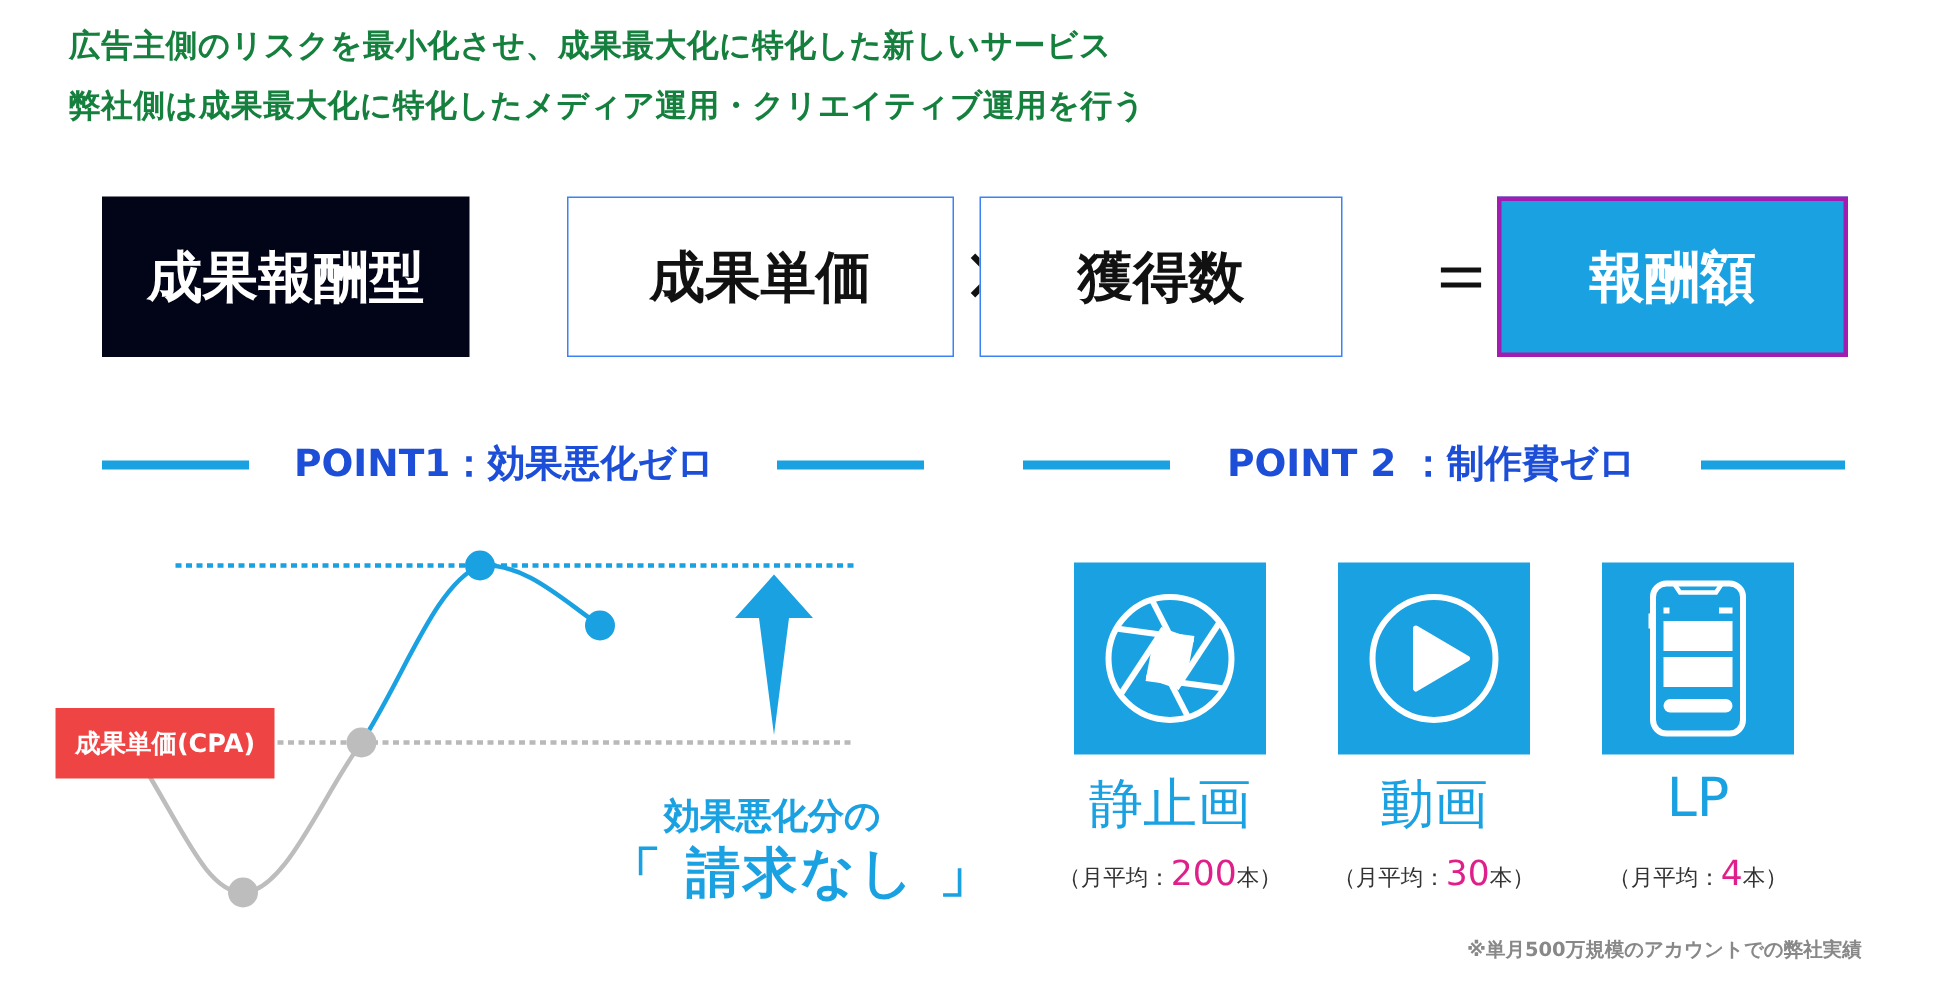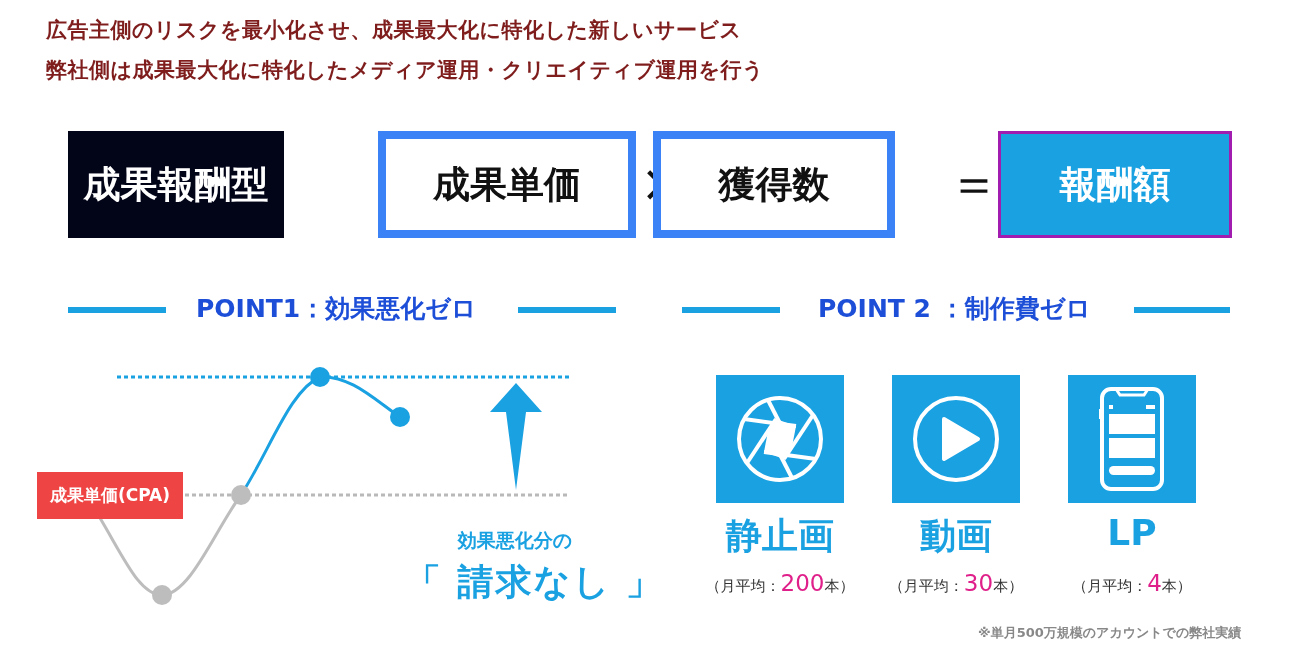--- a/index.html
+++ b/index.html
@@ -1,31 +1,31 @@
 <!DOCTYPE html>
 <html><head>
 <meta charset="utf-8">
 <style>
   * { box-sizing: border-box; margin: 0; padding: 0; }
   html, body { width: 1300px; height: 655px; background: #ffffff; overflow: hidden; }
   body { position: relative; font-family: "DejaVu Sans", "Liberation Sans", sans-serif; color: #111; }
   .abs { position: absolute; }
-  .headline { left: 46px; font-size: 21px; font-weight: bold; color: #7f1d1d; letter-spacing: 0.5px; white-space: nowrap; }
+  .headline { left: 46px; font-size: 21px; font-weight: bold; color: #15803d; letter-spacing: 0.5px; white-space: nowrap; }
   .box { position: absolute; top: 131px; height: 107px; display: flex; align-items: center; justify-content: center; font-weight: bold; font-size: 37px; white-space: nowrap; }
-  .box-dark { left: 68px; width: 216px; background: #020418; color: #ffffff; }
-  .box-outline { background: #ffffff; border: 8px solid #3b82f6; color: #111111; }
+  .box-dark { left: 68px; width: 245px; background: #020418; color: #ffffff; }
+  .box-outline { background: #ffffff; border: 1px solid #3b82f6; color: #111111; }
   .box-blue { left: 998px; width: 234px; background: #1aa1e2; color: #ffffff; border: 3px solid #a21caf; }
   .op { position: absolute; top: 150px; font-size: 52px; color: #111111; line-height: 66px; }
   .point-line { position: absolute; height: 6px; background: #1aa1e2; top: 307px; }
   .point-title { position: absolute; top: 292px; font-size: 25px; font-weight: bold; color: #1d4ed8; white-space: nowrap; }
   .cpa-label { left: 37px; top: 472px; width: 146px; height: 47px; background: #ef4444; color: #ffffff; font-size: 17px; font-weight: bold; display: flex; align-items: center; justify-content: center; }
-  .claim1 { left: 430px; top: 528px; width: 170px; text-align: center; font-size: 19px; font-weight: bold; color: #1aa1e2; }
+  .claim1 { left: 430px; top: 528px; width: 170px; text-align: center; font-size: 24px; font-weight: bold; color: #1aa1e2; }
   .claim2 { left: 405px; top: 558px; width: 225px; text-align: left; font-size: 36px; font-weight: bold; color: #1aa1e2; letter-spacing: 2px; white-space: nowrap; }
   .icon-box { position: absolute; top: 375px; width: 128px; height: 128px; background: #1aa1e2; }
-  .cr-title { position: absolute; top: 512px; width: 180px; text-align: center; font-size: 36px; font-weight: bold; color: #1aa1e2; }
+  .cr-title { position: absolute; top: 512px; width: 180px; text-align: center; font-size: 36px; font-weight: normal; color: #1aa1e2; }
   .cr-sub { position: absolute; top: 570px; width: 180px; text-align: center; font-size: 15px; color: #333333; white-space: nowrap; }
   .cr-sub .num { color: #e0208a; font-weight: normal; font-size: 23px; }
   .footnote { left: 978px; top: 624px; font-size: 13px; color: #888888; white-space: nowrap; font-weight: bold; }
 </style>
 </head>
 <body>
 
 <div class="abs headline" style="top:16px;">広告主側のリスクを最小化させ、成果最大化に特化した新しいサービス</div>
 <div class="abs headline" style="top:56px;">弊社側は成果最大化に特化したメディア運用・クリエイティブ運用を行う</div>
 

